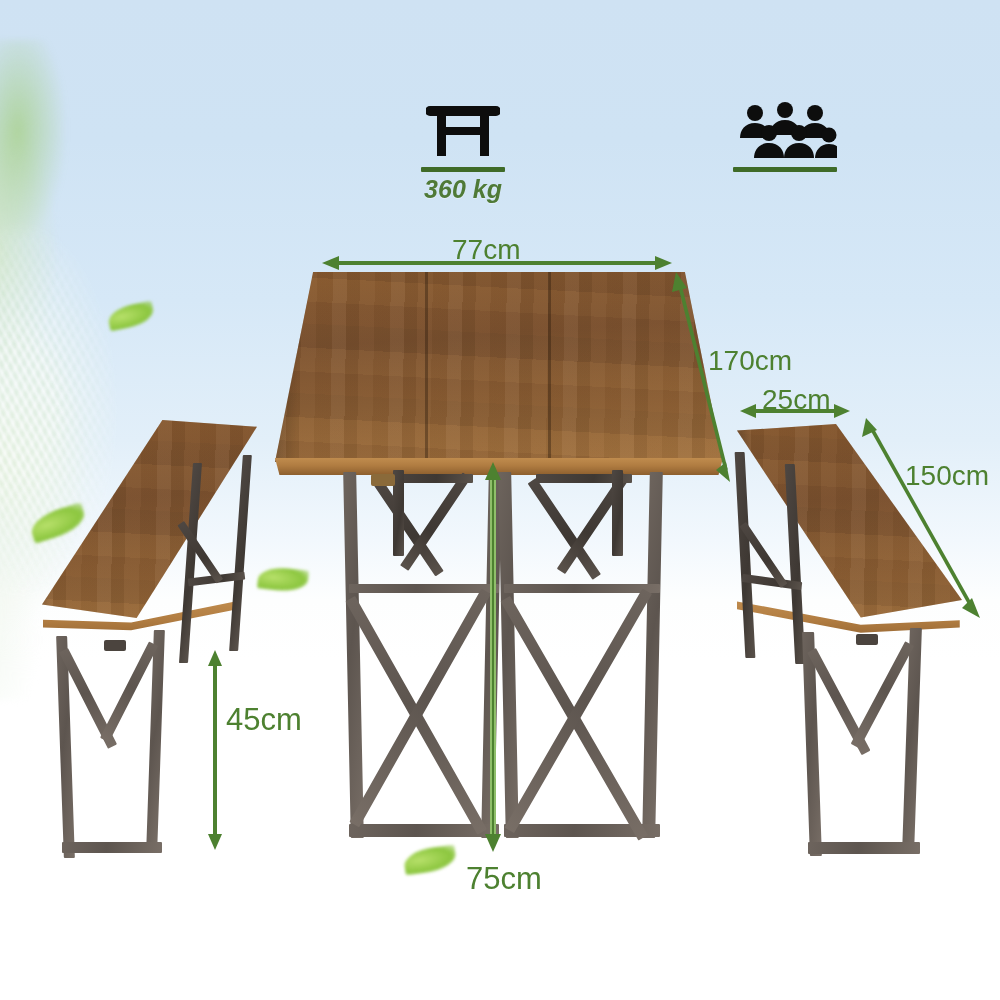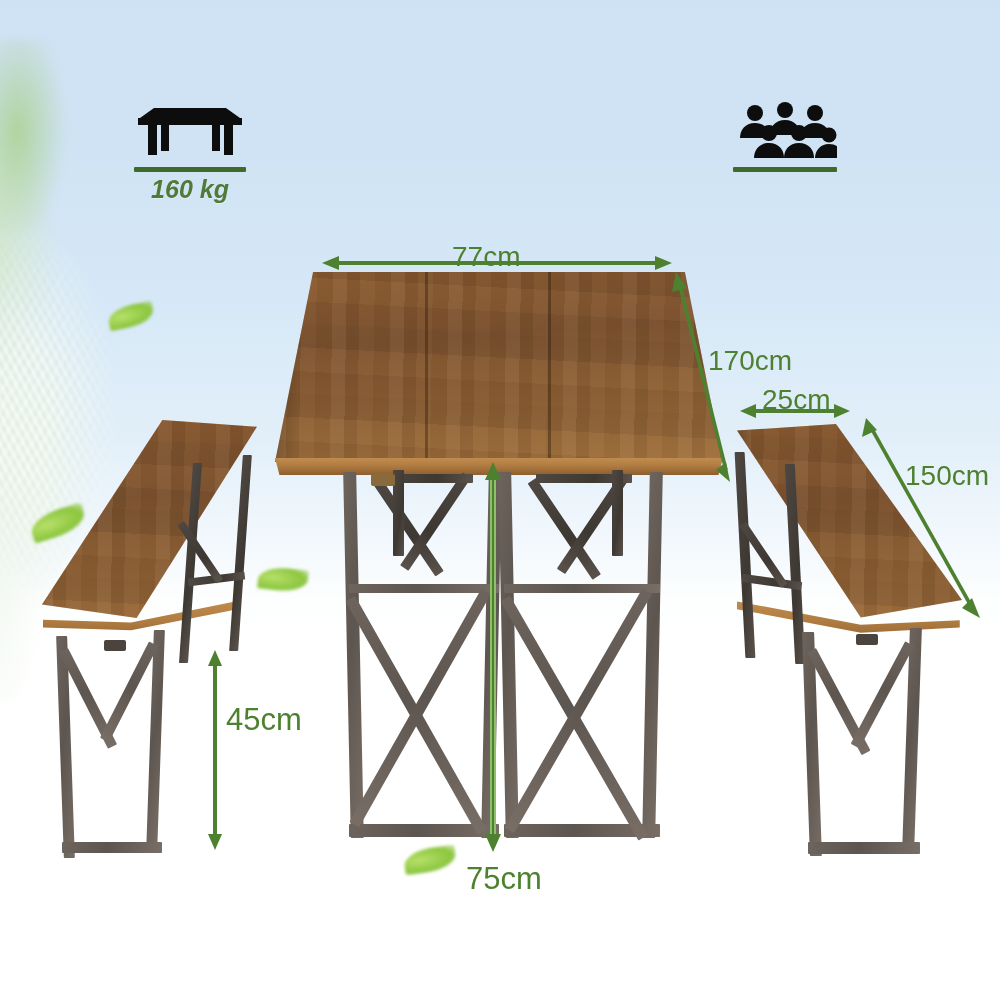--- a/index.html
+++ b/index.html
@@ -126,35 +126,33 @@
   <div class="bg-foliage"></div>
   <div class="bg-tree-tex"></div>
   <div class="leaf" style="left:108px;top:305px;width:46px;height:22px;transform:rotate(-12deg);"></div>
   <div class="leaf" style="left:30px;top:510px;width:56px;height:26px;transform:rotate(-18deg);"></div>
   <div class="leaf" style="left:258px;top:568px;width:50px;height:23px;transform:rotate(6deg);"></div>
   <div class="leaf" style="left:404px;top:848px;width:52px;height:24px;transform:rotate(-8deg);"></div>
 
 
   <div class="features">
 
-    <div class="feature" id="feat-weight-table">
+
+    <div class="feature" id="feat-weight-bench">
       <div class="glyph">
-        <svg width="112" height="58" viewBox="0 0 112 58" aria-hidden="true">
-          <path d="M6 14 L20 4 L92 4 L106 14 Z" fill="#0d0d0d"></path>
-          <rect x="4" y="14" width="104" height="7" fill="#0d0d0d"></rect>
-          <rect x="14" y="21" width="9" height="30" fill="#0d0d0d"></rect>
-          <rect x="27" y="21" width="8" height="26" fill="#0d0d0d"></rect>
-          <rect x="78" y="21" width="8" height="26" fill="#0d0d0d"></rect>
-          <rect x="90" y="21" width="9" height="30" fill="#0d0d0d"></rect>
+        <svg width="74" height="60" viewBox="0 0 74 60" aria-hidden="true">
+          <path d="M4 4 h66 a5 5 0 0 1 0 10 h-66 a5 5 0 0 1 0 -10 z" fill="#0d0d0d"></path>
+          <rect x="11" y="14" width="9" height="40" fill="#0d0d0d"></rect>
+          <rect x="54" y="14" width="9" height="40" fill="#0d0d0d"></rect>
+          <rect x="11" y="25" width="52" height="8" fill="#0d0d0d"></rect>
         </svg>
       </div>
-      <div class="rule" style="width:112px;"></div>
-      <div class="cap">160 kg</div>
-    </div>
-
+      <div class="rule" style="width:84px;"></div>
+      <div class="cap">360 kg</div>
+    </div>
 
     <div class="feature" id="feat-capacity">
       <div class="glyph">
         <svg width="104" height="60" viewBox="0 0 104 60" aria-hidden="true">
           <g fill="#0d0d0d">
             <circle cx="22" cy="11" r="8"></circle>
             <path d="M22 21 c-10 0 -15 7 -15 15 h30 c0 -8 -5 -15 -15 -15z"></path>
             <circle cx="52" cy="8" r="8"></circle>
             <path d="M52 18 c-10 0 -15 7 -15 15 h30 c0 -8 -5 -15 -15 -15z"></path>
             <circle cx="82" cy="11" r="8"></circle>
@@ -245,21 +243,21 @@
     <div class="bar metal-dark" style="position:absolute;left:612px;top:470px;width:11px;height:86px;"></div>
     <div style="position:absolute;left:371px;top:474px;width:24px;height:12px;background:#8a6a3a;border-radius:2px;"></div>
   </div>
 
   <div>
     <svg class="arrow-svg" style="left:322px;top:252px;" width="350" height="22" viewBox="0 0 350 22">
       <line x1="14" y1="11" x2="336" y2="11" stroke="#4d8130" stroke-width="4"></line>
       <polygon points="0,11 17,4 17,18" fill="#4d8130"></polygon>
       <polygon points="350,11 333,4 333,18" fill="#4d8130"></polygon>
     </svg>
-    <div class="dim-label" style="left:452px;top:241px;">77cm</div>
+    <div class="dim-label" style="left:452px;top:234px;">77cm</div>
   </div>
 
   <div>
     <svg class="arrow-svg" style="left:668px;top:272px;" width="70" height="210" viewBox="0 0 70 210">
       <line x1="58" y1="198" x2="12" y2="14" stroke="#4d8130" stroke-width="3.6"></line>
       <polygon points="8,0 4,20 19,16" fill="#4d8130"></polygon>
       <polygon points="62,210 48,198 58,190" fill="#4d8130"></polygon>
     </svg>
     <div class="dim-label" style="left:708px;top:345px;">170cm</div>
   </div>

